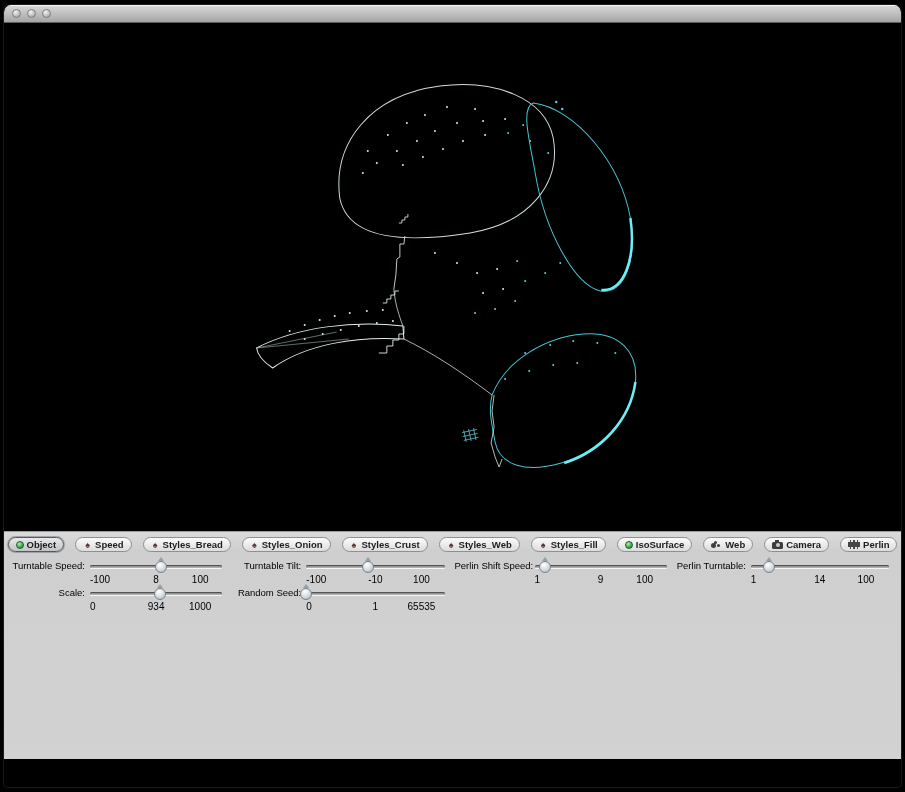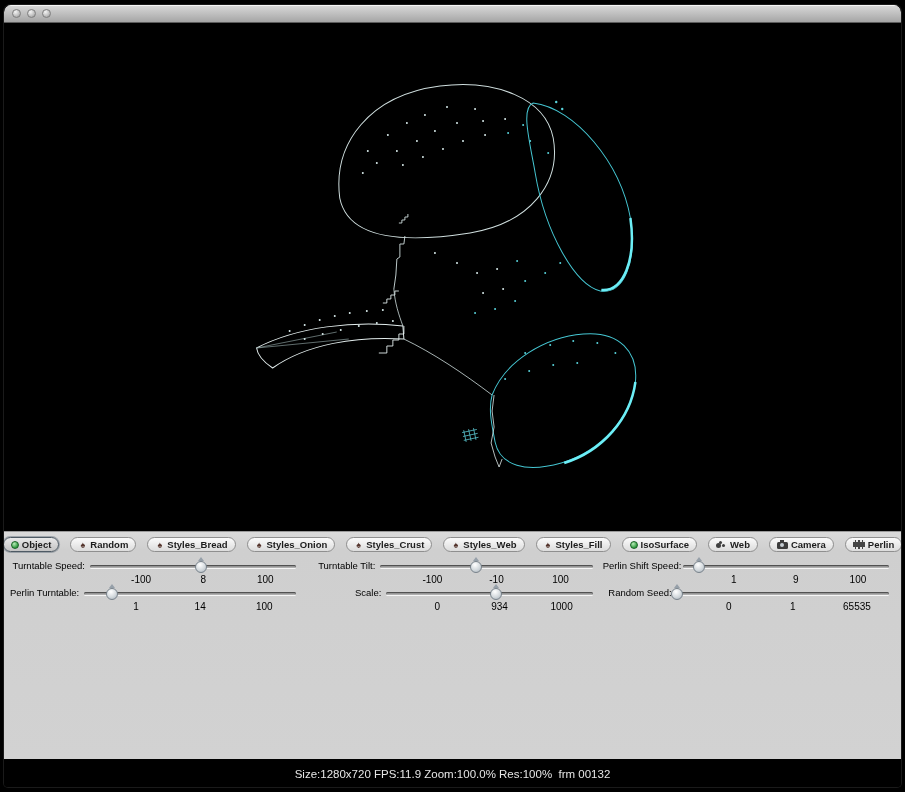--- a/index.html
+++ b/index.html
@@ -33,38 +33,38 @@
   .ticon.spade::before{content:"\2660";font-size:9px;color:#54342c;}
   .ticon.paw{width:5px;height:5px;border-radius:50%;background:#3f3f3f;margin:2px 6px 0 0;
     box-shadow:5px 0 0 -1px #3f3f3f, 2px -3px 0 -1px #3f3f3f;}
   .ticon.camera{width:11px;height:7px;background:#3c3c3c;border-radius:1.5px;position:relative;margin-top:1px;}
   .ticon.camera::before{content:'';position:absolute;left:3px;top:-2px;width:4px;height:2px;background:#3c3c3c;}
   .ticon.camera::after{content:'';position:absolute;left:3.5px;top:1.5px;width:4px;height:4px;border-radius:50%;background:#c6cdd2;}
   .ticon.film{width:12px;height:9px;background:#454545;border-top:2px dotted #e8e8e8;
     border-bottom:2px dotted #e8e8e8;box-sizing:border-box;}
   
   .sliders{position:absolute;left:6px;right:12px;top:27px;display:grid;
-    grid-template-columns:1fr 1fr 1fr;column-gap:10px;}
+    grid-template-columns:1fr 1fr 1fr 1fr;column-gap:10px;}
   .scell{display:flex;align-items:flex-start;height:27px;}
   .slabel{font-size:9.5px;color:#000;text-align:right;padding-right:5px;line-height:14px;
     white-space:nowrap;box-sizing:border-box;}
   .scell-left .slabel{flex:0 0 80px;width:80px;}
   .scell-right .slabel{flex:0 0 74px;width:74px;text-align:right;}
   .sbody{flex:1;min-width:0;}
   .strackwrap{position:relative;height:14px;}
   .strack{position:absolute;left:0;right:0;top:6px;height:3px;border-radius:2px;
     background:linear-gradient(#808080,#b8b8b8);
     box-shadow:inset 0 1px 1px rgba(0,0,0,.45), 0 1px 0 rgba(255,255,255,.8);}
   .sthumb{position:absolute;top:2px;width:12px;height:12px;margin-left:-6px;border-radius:50%;
     box-sizing:border-box;border:1px solid #78828b;
     background:radial-gradient(circle at 40% 28%, #ffffff, #d4dade 55%, #a7b0b9);}
   .sthumb::before{content:'';position:absolute;left:2px;top:-5px;width:0;height:0;
     border-left:3px solid transparent;border-right:3px solid transparent;border-bottom:4px solid #96a0a9;}
   .svals{display:flex;font-size:10px;color:#000;line-height:13px;}
-  .vmin{flex:1;text-align:center;margin-left:20px;}
+  .vmin{flex:1;text-align:left;}
   .vcur{flex:1;text-align:center;}
   .vmax{flex:1;text-align:center;}
   
   .statusbar{height:29px;background:#000;display:flex;align-items:center;justify-content:center;}
   .status-text{color:#e6e6e6;font-size:11.5px;white-space:pre;}
 </style>
 </head>
 <body>
 
 <div class="window">
@@ -174,21 +174,21 @@
 
   <div class="panel">
 
     <div class="tabbar">
       <div class="tab selected">
         <span class="ticon green-dot"></span>
         <span>Object</span>
       </div>
       <div class="tab">
         <span class="ticon spade"></span>
-        <span>Random</span>
+        <span>Speed</span>
       </div>
       <div class="tab">
         <span class="ticon spade"></span>
         <span>Styles_Bread</span>
       </div>
       <div class="tab">
         <span class="ticon spade"></span>
         <span>Styles_Onion</span>
       </div>
       <div class="tab">
@@ -309,17 +309,14 @@
             <span class="vmin">0</span>
             <span class="vcur">1</span>
             <span class="vmax">65535</span>
           </div>
         </div>
       </div>
 
     </div>
   </div>
 
-  <div class="statusbar">
-    <span class="status-text">Size:1280x720 FPS:11.9 Zoom:100.0% Res:100%  frm 00132</span>
-  </div>
 
 </div>
 
 </body></html>

